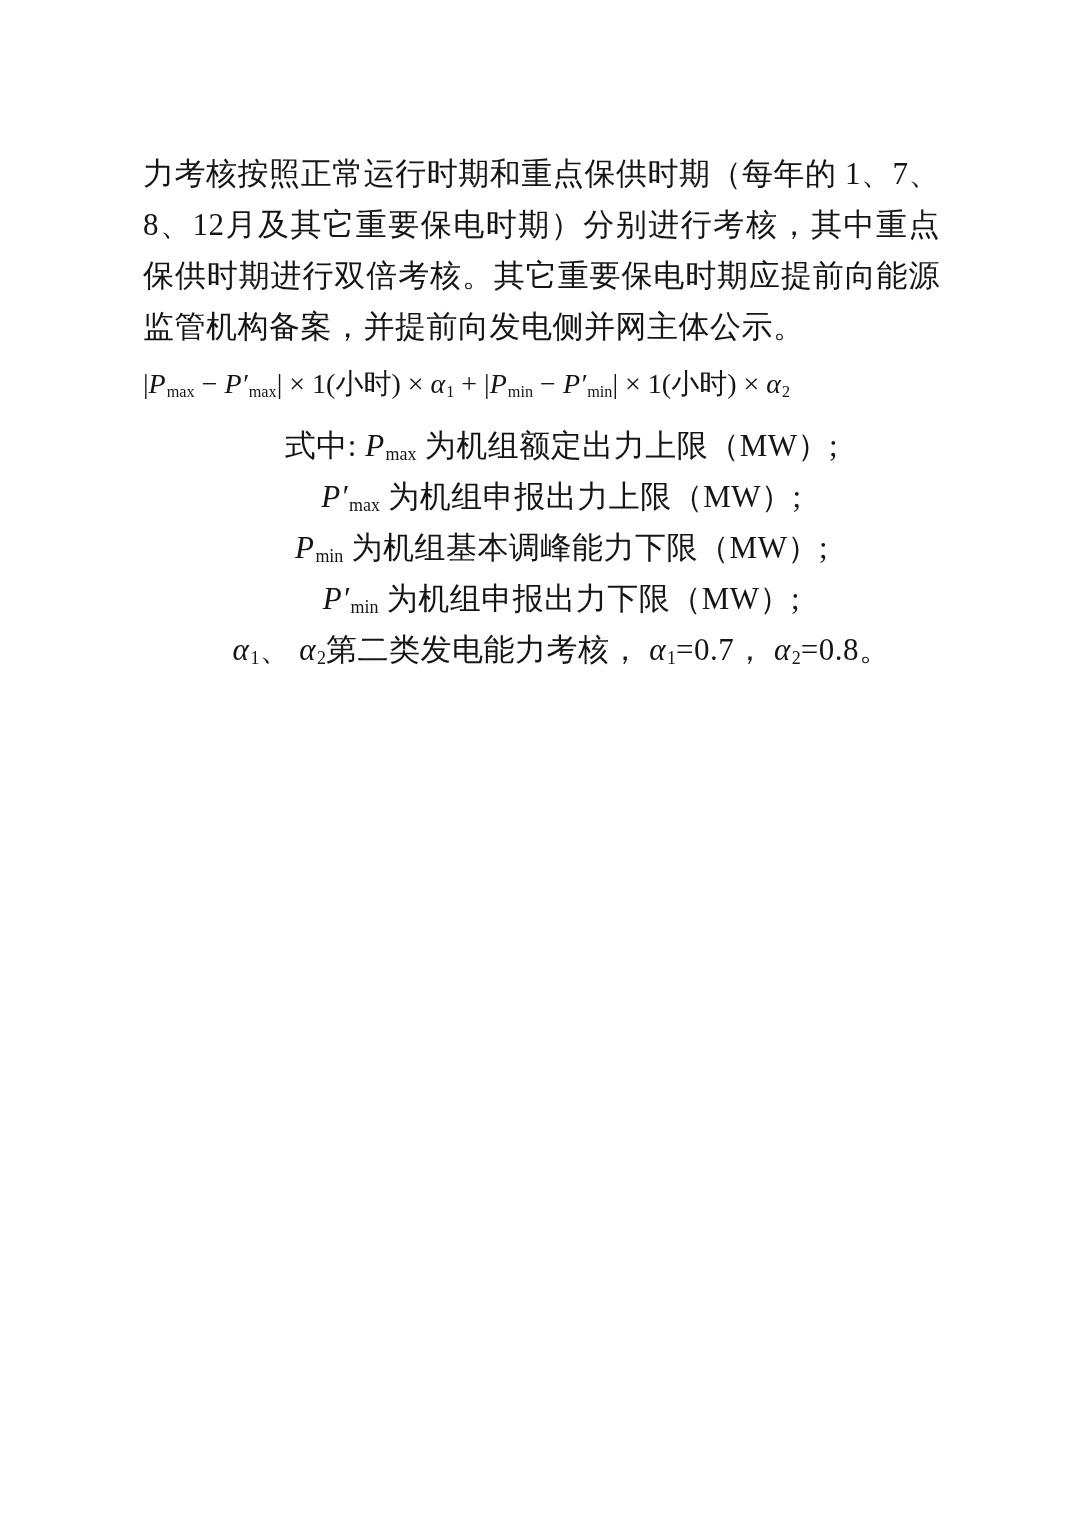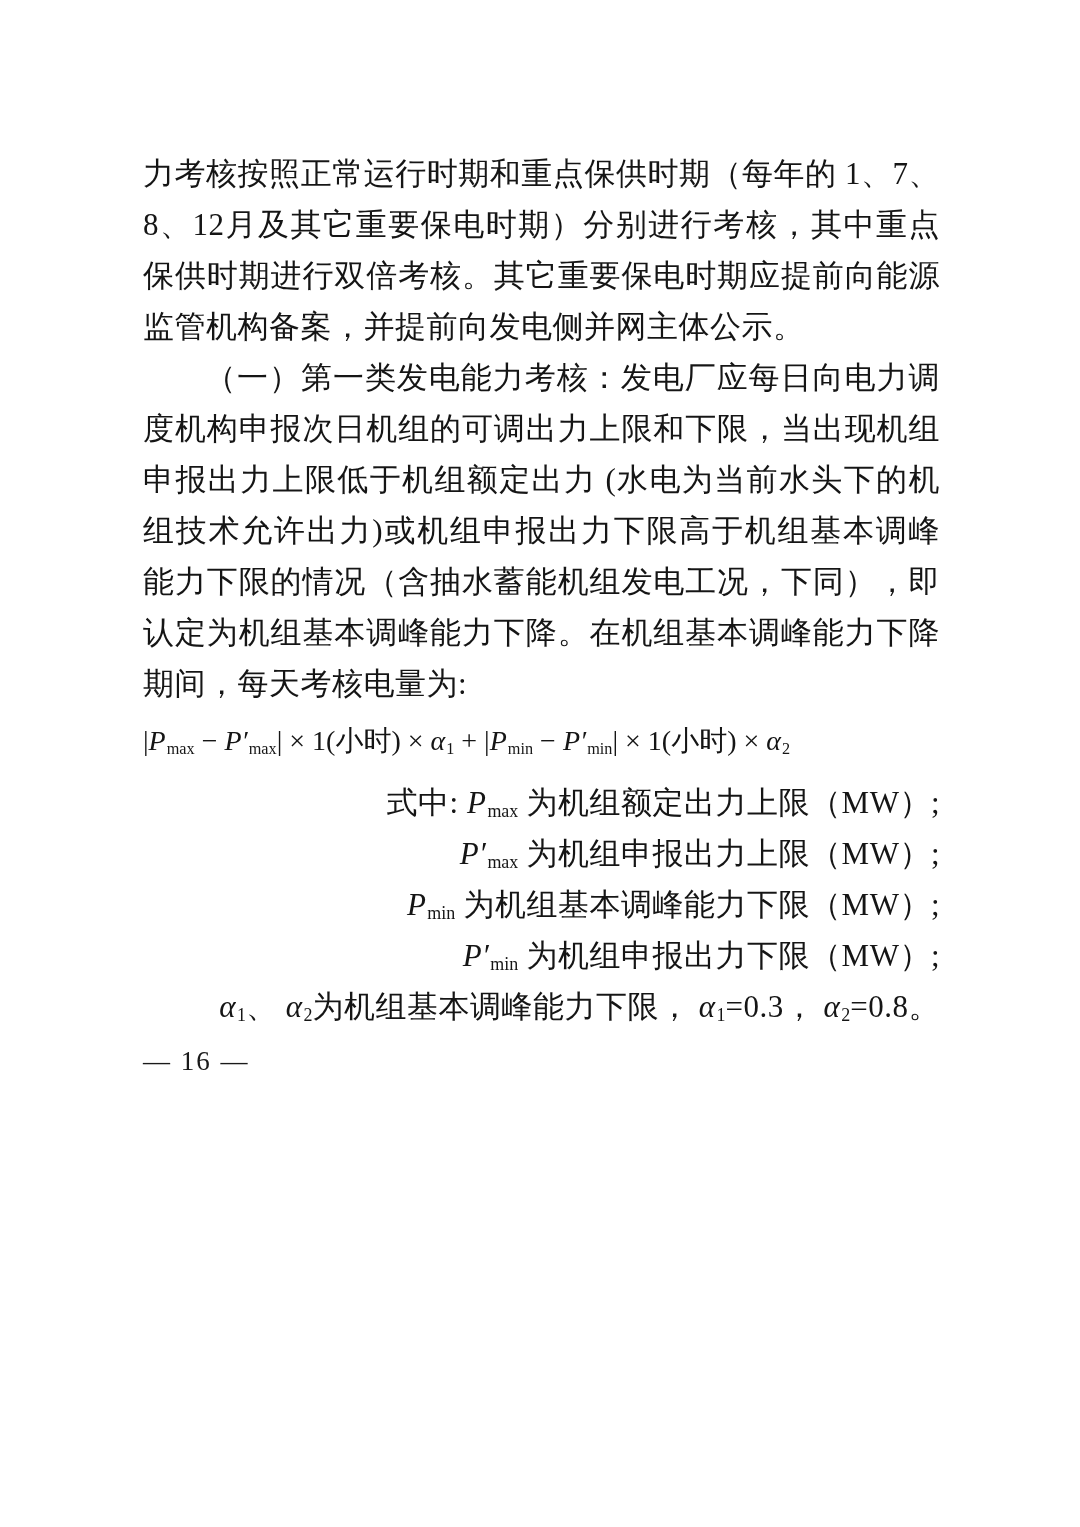--- a/index.html
+++ b/index.html
@@ -35,21 +35,21 @@
   .formula-line {
     margin: 10px 0 14px 0;
     font-size: 28px;
     line-height: 44px;
     text-align: left;
     letter-spacing: 0;
     white-space: nowrap;
   }
   
   .vars-block { padding-left: 40px; }
-  .vars-block p.body-text { text-align: right; }
+  .vars-block p.body-text { text-align: center; }
 
   .var {
     font-style: italic;
     font-family: "Liberation Serif", "DejaVu Serif", serif;
     padding-right: 1px;
   }
   sub.msub {
     font-size: 0.58em;
     line-height: 0;
     vertical-align: -0.25em;
@@ -65,29 +65,27 @@
     color: #1a1a1a;
   }
 </style>
 </head>
 <body>
 
 <div class="page">
 
   <p class="body-text">力考核按照正常运行时期和重点保供时期（每年的 1、7、8、12月及其它重要保电时期）分别进行考核，其中重点保供时期进行双倍考核。其它重要保电时期应提前向能源监管机构备案，并提前向发电侧并网主体公示。</p>
 
-  <p class="body-text indent">（一）第一类发电能力考核：发电厂应每日向电力调度机构申报次日机组的可调出力上限和下限，当出现机组申报出力上限低于机组额定出力 (水电为当前水头下的机组技术允许出力)或机组申报出力下限高于机组基本调峰能力下限的情况（含抽水蓄能机组发电工况，下同），即认定为机组基本调峰能力下降。在机组基本调峰能力下降期间，每天考核电量为:</p>
 
   <div class="formula-line"><span>|</span><span class="var">P</span><sub class="msub">max</sub><span> − </span><span class="var">P′</span><sub class="msub">max</sub><span>| × 1(小时) × </span><span class="var">α</span><sub class="msub">1</sub><span> + |</span><span class="var">P</span><sub class="msub">min</sub><span> − </span><span class="var">P′</span><sub class="msub">min</sub><span>| × 1(小时) × </span><span class="var">α</span><sub class="msub">2</sub></div>
 
   <div class="vars-block">
     <p class="body-text"><span>式中: </span><span class="var">P</span><sub class="msub">max</sub><span> 为机组额定出力上限（MW）;</span></p>
     <p class="body-text"><span class="var">P′</span><sub class="msub">max</sub><span> 为机组申报出力上限（MW）;</span></p>
     <p class="body-text"><span class="var">P</span><sub class="msub">min</sub><span> 为机组基本调峰能力下限（MW）;</span></p>
     <p class="body-text"><span class="var">P′</span><sub class="msub">min</sub><span> 为机组申报出力下限（MW）;</span></p>
-    <p class="body-text"><span class="var">α</span><sub class="msub">1</sub><span>、 </span><span class="var">α</span><sub class="msub">2</sub><span>为机组基本调峰能力下限， </span><span class="var">α</span><sub class="msub">1</sub><span>=0.3， </span><span class="var">α</span><sub class="msub">2</sub><span>=0.8。</span></p>
+    <p class="body-text"><span class="var">α</span><sub class="msub">1</sub><span>、 </span><span class="var">α</span><sub class="msub">2</sub><span>第二类发电能力考核， </span><span class="var">α</span><sub class="msub">1</sub><span>=0.7， </span><span class="var">α</span><sub class="msub">2</sub><span>=0.8。</span></p>
   </div>
 
 
 
-  <div class="page-footer">— 16 —</div>
 
 </div>
 
 </body></html>

